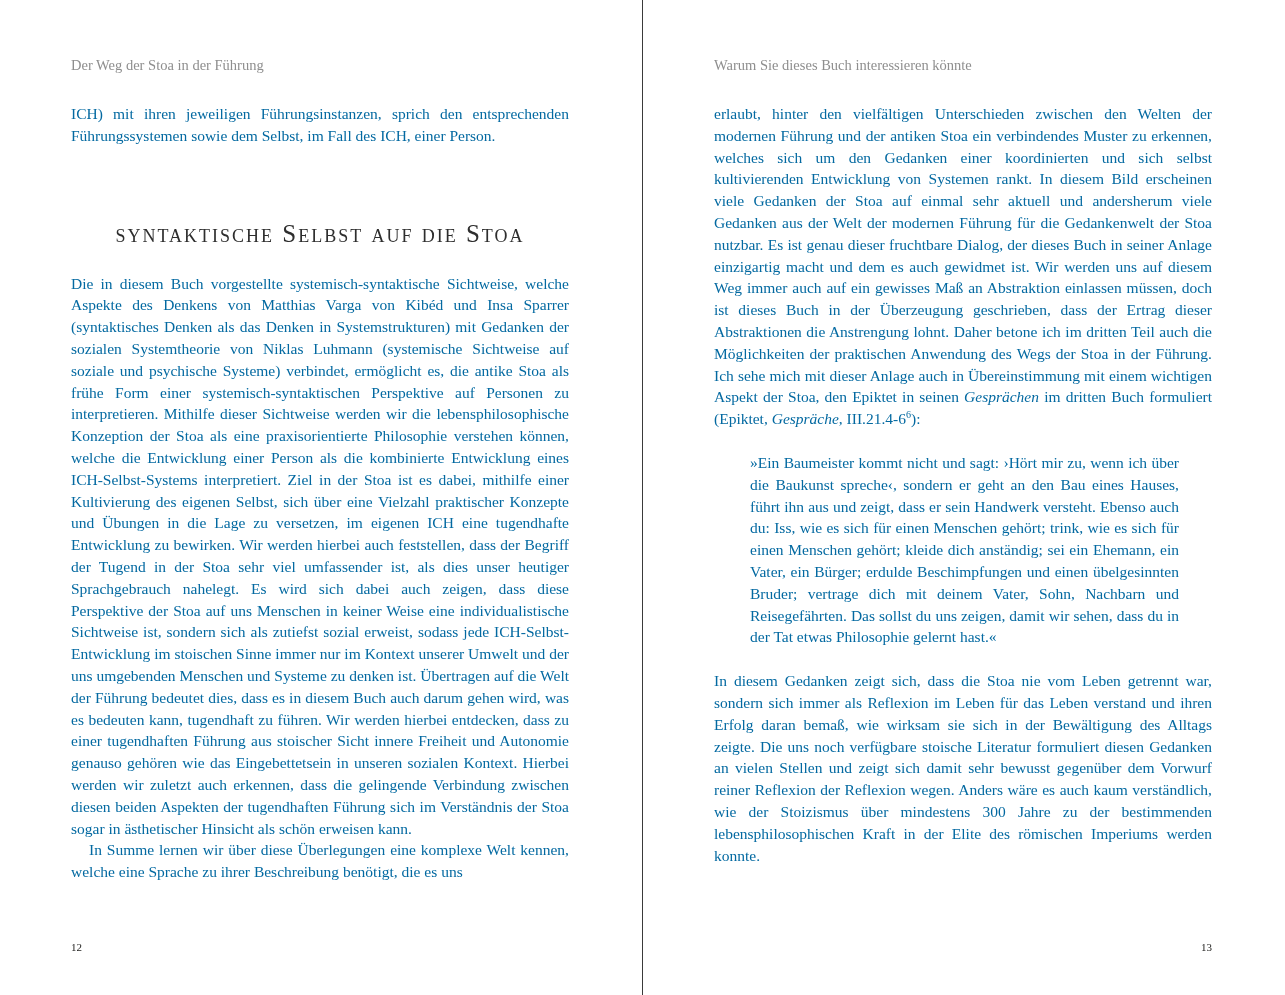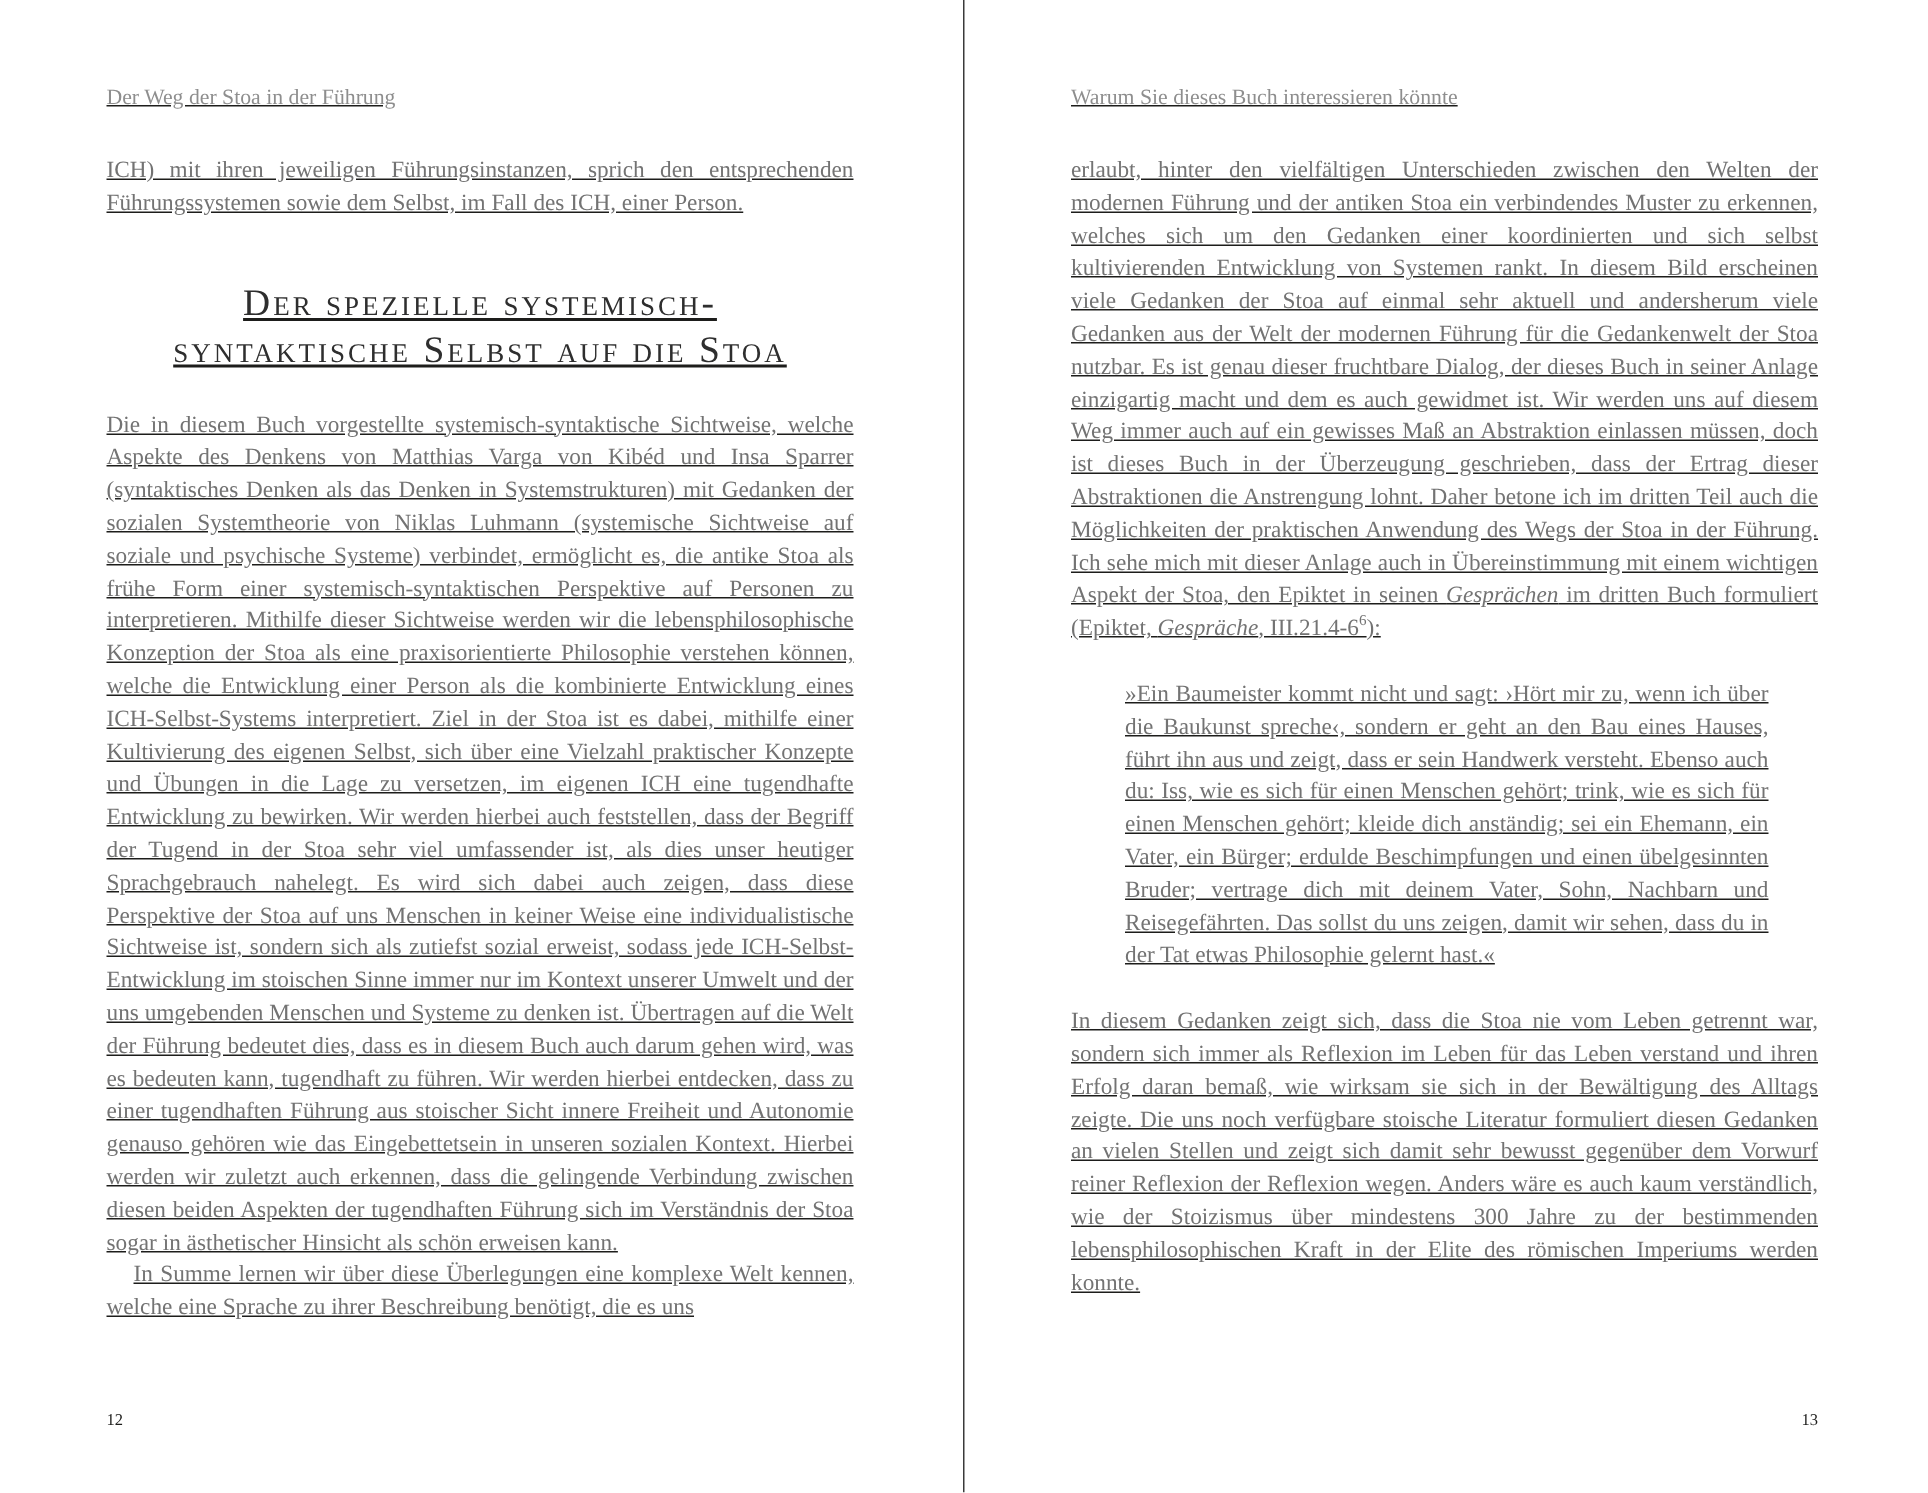--- a/index.html
+++ b/index.html
@@ -8,21 +8,20 @@
     height: 995px;
     background: #ffffff;
     font-family: "Liberation Serif", "DejaVu Serif", serif;
     color: #1d1d1b;
     overflow: hidden;
   }
   .spread {
     display: flex;
     width: 1285px;
     height: 995px;
-    text-decoration: underline;
   }
   .page {
     position: relative;
     width: 642px;
     height: 995px;
     padding: 56px 73px 0 71px;
   }
   .divider {
     width: 1px;
     height: 995px;
@@ -34,21 +33,21 @@
     line-height: 18px;
     color: #8e8e8e;
     margin-bottom: 29px;
     white-space: nowrap;
   }
   .running-header.right { }
   .body-text {
     font-size: 15.5px;
     line-height: 21.8px;
     text-align: justify;
-    color: #737373;
+    color: #0369a1;
     hyphens: auto;
     -webkit-hyphens: auto;
   }
   .chapter-heading {
     font-variant: small-caps;
     font-weight: 400;
     font-size: 25px;
     line-height: 31px;
     letter-spacing: 2px;
     text-align: center;
@@ -79,21 +78,21 @@
 <body>
 
 <div class="spread">
 
   <div class="page">
     <div class="running-header">Der Weg der Stoa in der Führung</div>
 
     <p class="body-text">ICH) mit ihren jeweiligen Führungsinstanzen, sprich den entsprechenden Führungssystemen sowie dem Selbst, im Fall des ICH, einer Person.</p>
 
     <h2 class="chapter-heading">
-      <span>Der spezielle systemisch-</span><br>
+      <br>
       <span>syntaktische Selbst auf die Stoa</span>
     </h2>
 
     <p class="body-text">Die in diesem Buch vorgestellte systemisch-syntaktische Sichtweise, welche Aspekte des Denkens von Matthias Varga von Kibéd und Insa Sparrer (syntaktisches Denken als das Denken in Systemstrukturen) mit Gedanken der sozialen Systemtheorie von Niklas Luhmann (systemische Sichtweise auf soziale und psychische Systeme) verbindet, ermöglicht es, die antike Stoa als frühe Form einer systemisch-syntaktischen Perspektive auf Personen zu interpretieren. Mithilfe dieser Sichtweise werden wir die lebensphilosophische Konzeption der Stoa als eine praxisorientierte Philosophie verstehen können, welche die Entwicklung einer Person als die kombinierte Entwicklung eines ICH-Selbst-Systems interpretiert. Ziel in der Stoa ist es dabei, mithilfe einer Kultivierung des eigenen Selbst, sich über eine Vielzahl praktischer Konzepte und Übungen in die Lage zu versetzen, im eigenen ICH eine tugendhafte Entwicklung zu bewirken. Wir werden hierbei auch feststellen, dass der Begriff der Tugend in der Stoa sehr viel umfassender ist, als dies unser heutiger Sprachgebrauch nahelegt. Es wird sich dabei auch zeigen, dass diese Perspektive der Stoa auf uns Menschen in keiner Weise eine individualistische Sichtweise ist, sondern sich als zutiefst sozial erweist, sodass jede ICH-Selbst-Entwicklung im stoischen Sinne immer nur im Kontext unserer Umwelt und der uns umgebenden Menschen und Systeme zu denken ist. Übertragen auf die Welt der Führung bedeutet dies, dass es in diesem Buch auch darum gehen wird, was es bedeuten kann, tugendhaft zu führen. Wir werden hierbei entdecken, dass zu einer tugendhaften Führung aus stoischer Sicht innere Freiheit und Autonomie genauso gehören wie das Eingebettetsein in unseren sozialen Kontext. Hierbei werden wir zuletzt auch erkennen, dass die gelingende Verbindung zwischen diesen beiden Aspekten der tugendhaften Führung sich im Verständnis der Stoa sogar in ästhetischer Hinsicht als schön erweisen kann.</p>
 
     <p class="body-text indent-first">In Summe lernen wir über diese Überlegungen eine komplexe Welt kennen, welche eine Sprache zu ihrer Beschreibung benötigt, die es uns</p>
 
     <div class="page-number left">12</div>
   </div>
 

